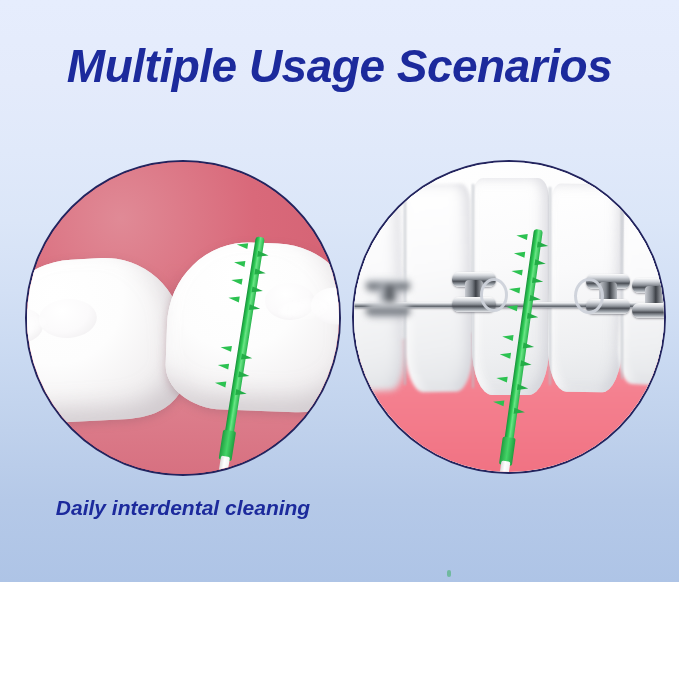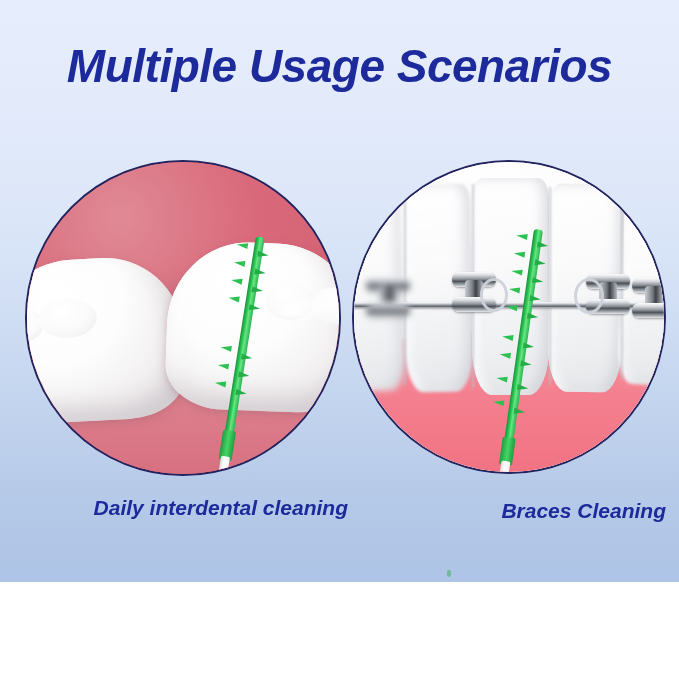--- a/index.html
+++ b/index.html
@@ -270,21 +270,21 @@
     width: 52px;
     height: 255px;
     transform: rotate(8deg);
   }
   .blur-soft { filter: blur(1.6px); }
   .blur-more { filter: blur(3px); }
 
   
   .caption {
     position: absolute;
-    text-align: right;
+    text-align: center;
     font-size: 21px;
     line-height: 27px;
     font-weight: bold;
     font-style: italic;
     color: #1c2a9c;
   }
   #caption-left  { left: 18px;  top: 494px; width: 330px; }
   #caption-right { left: 352px; top: 497px; width: 314px; }
 
   
@@ -439,21 +439,18 @@
 
       <div class="handle-green-wrap" style="top:210px; width:13px; height:28px;"></div>
       <div class="brush-handle" style="top:234px; width:9px; height:45px;"></div>
     </div>
   </div>
 
   <div id="caption-left" class="caption">
     <div>Daily interdental cleaning</div>
   </div>
 
-  <div id="caption-right" class="caption">
-    <div>Braces Cleaning</div>
-  </div>
 
   <div id="streak-1" class="streak"></div>
   <div id="streak-2" class="streak"></div>
   <div id="speck"></div>
 
 </div>
 
 </body></html>

